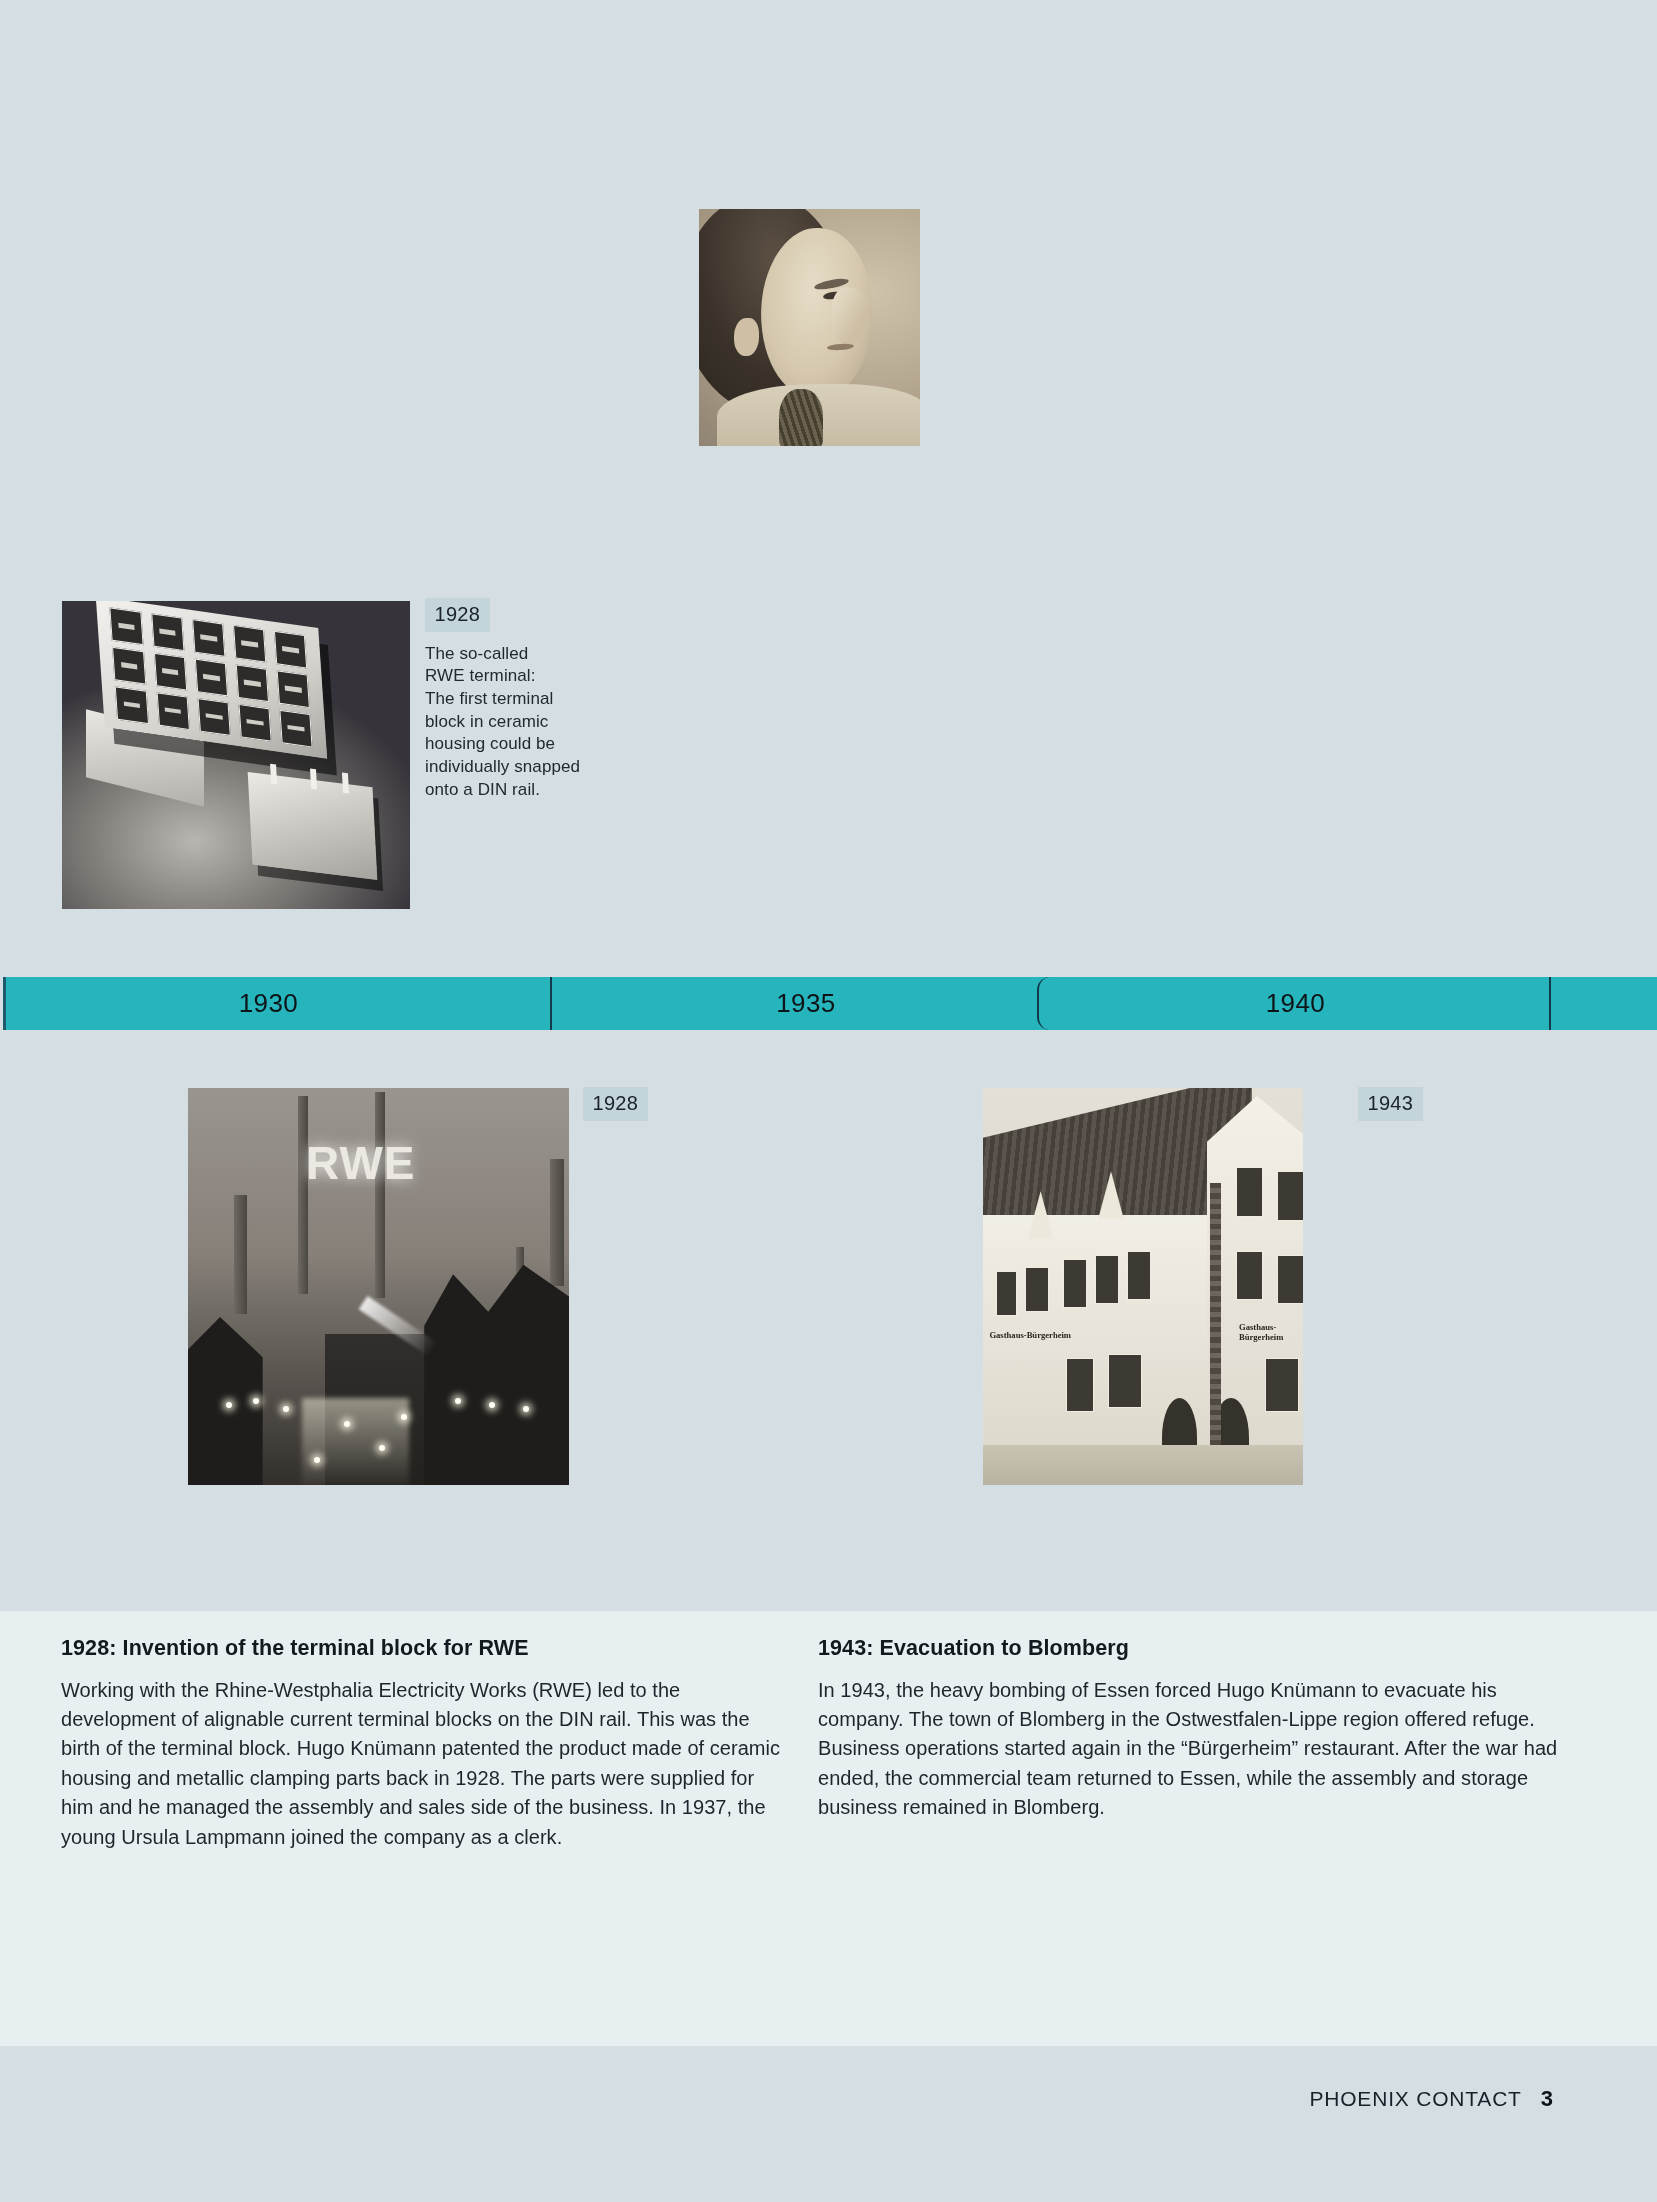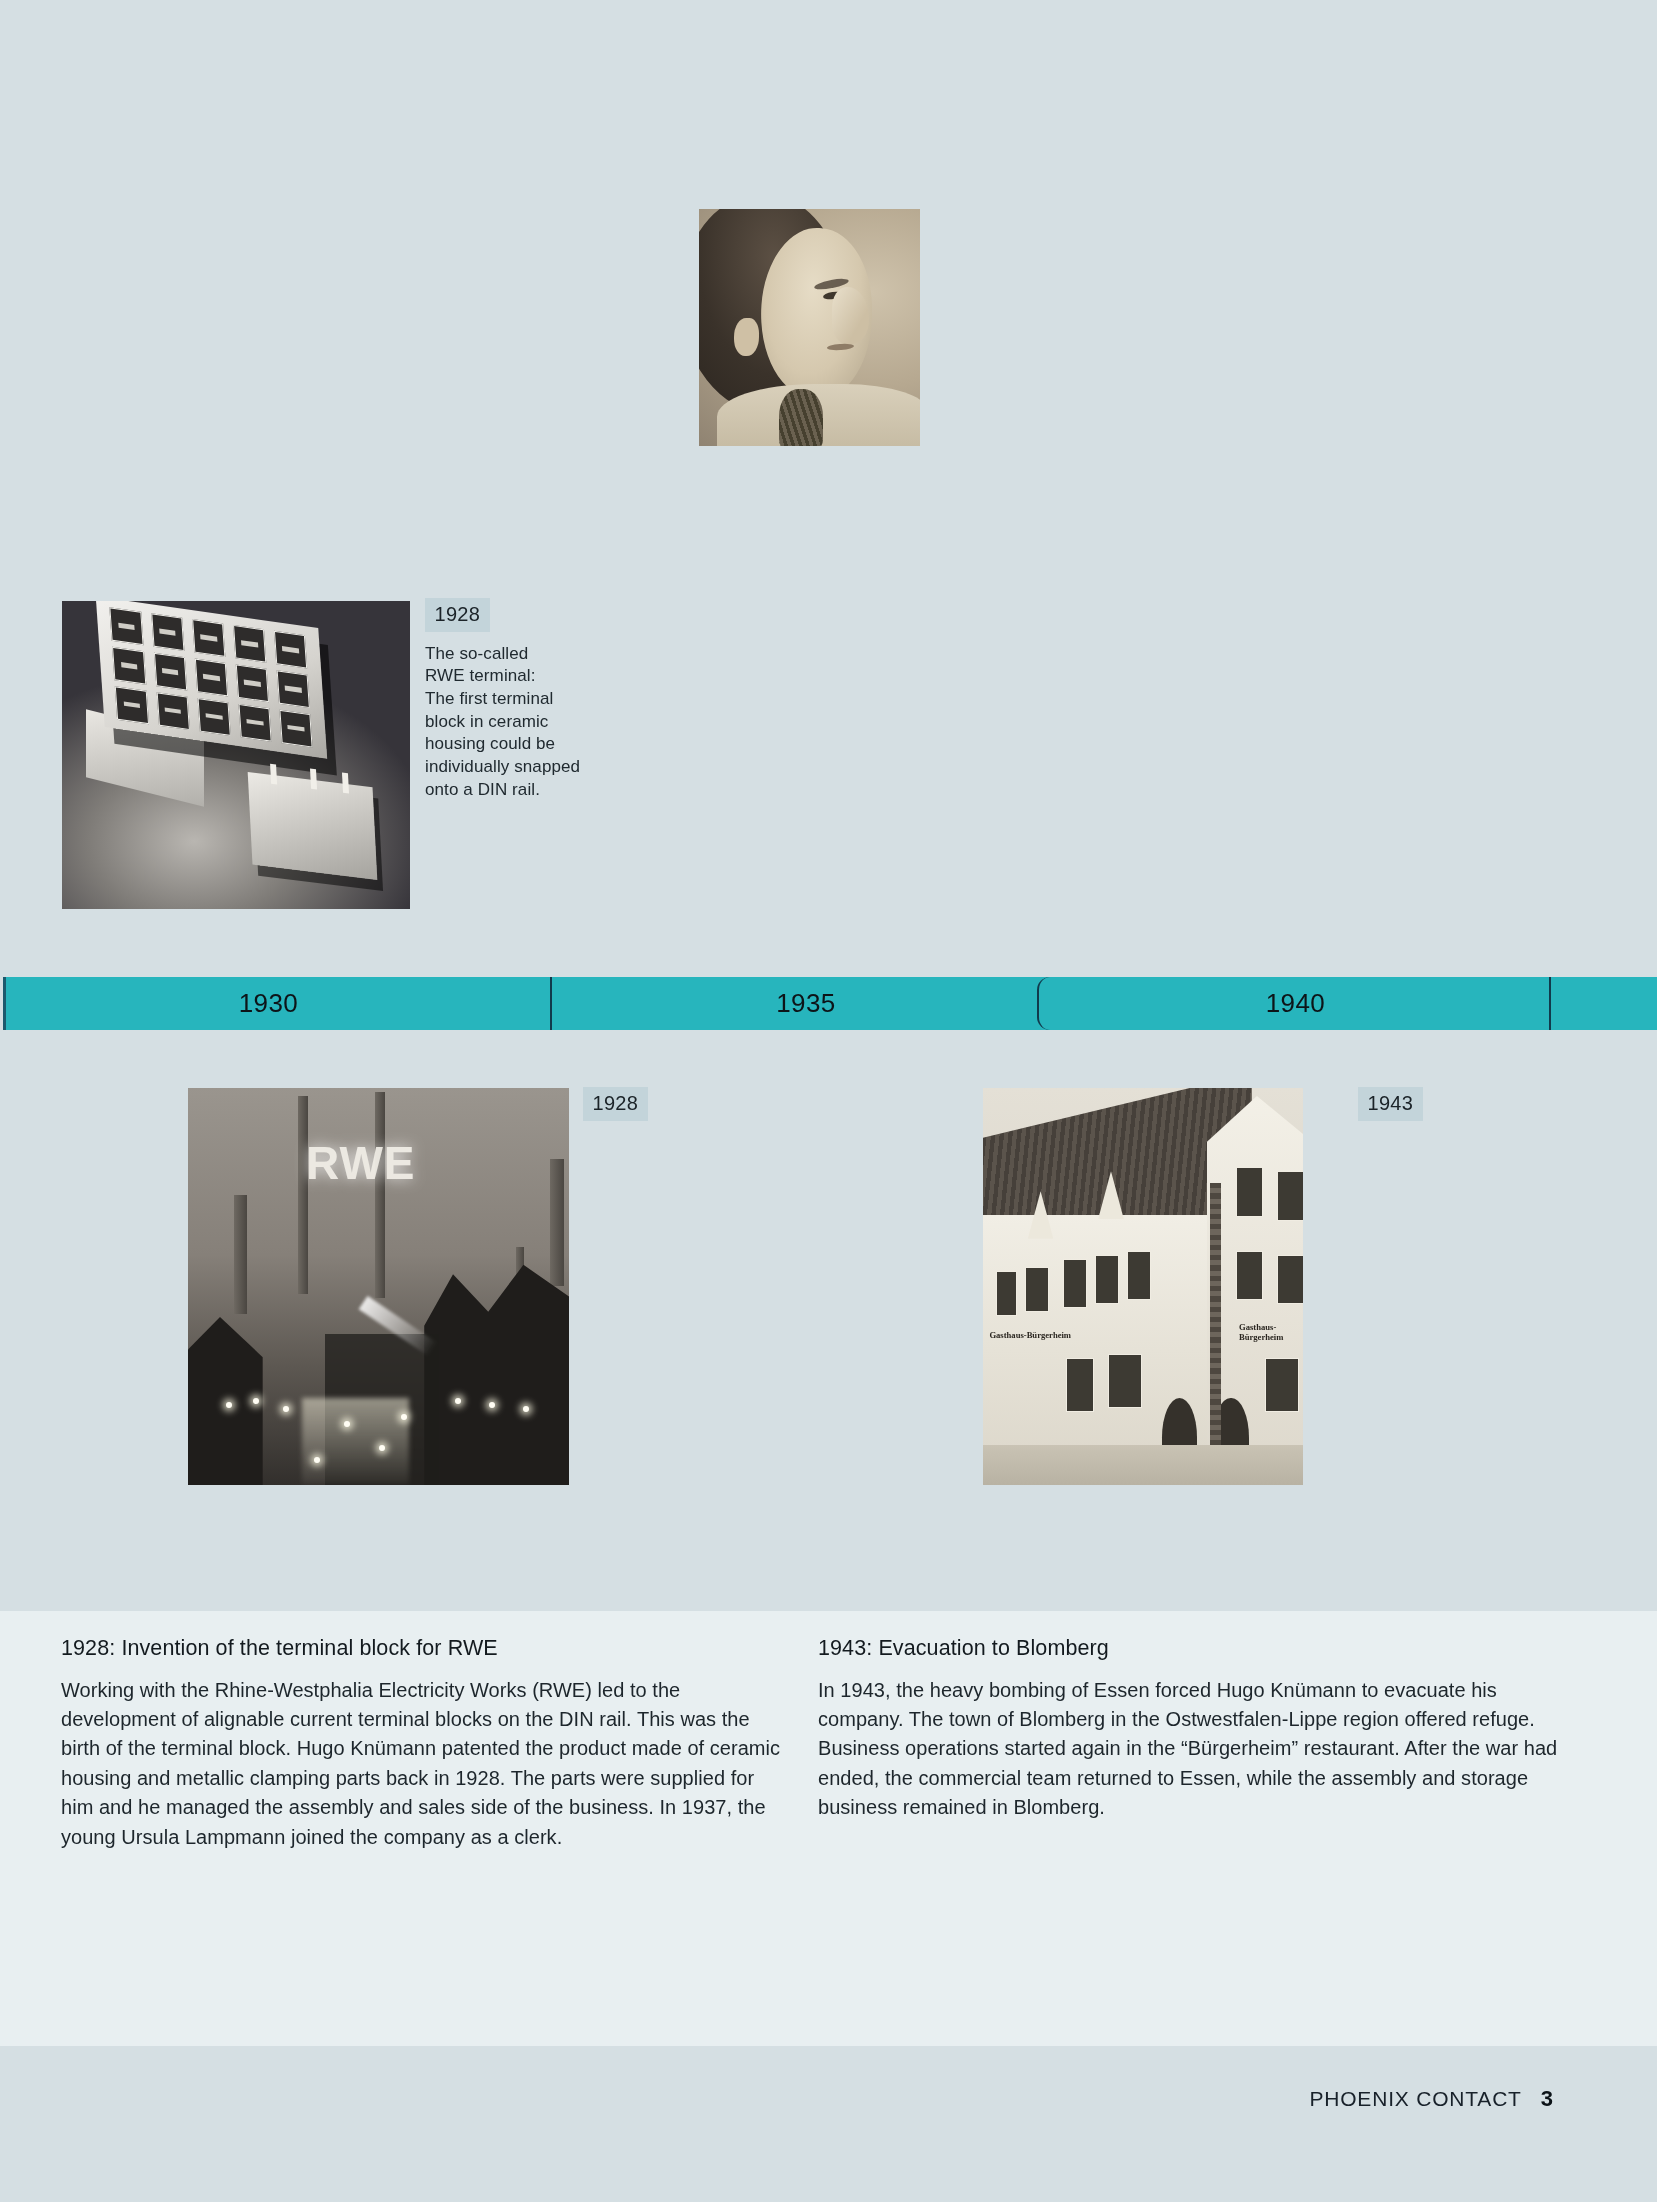--- a/index.html
+++ b/index.html
@@ -353,21 +353,21 @@
   }
 
   
   .article {
     position: absolute;
     top: 1636px;
   }
   .article-heading {
     color: #131a1f;
     font-size: 21.5px;
-    font-weight: normal;
+    font-weight: bold;
     letter-spacing: 0.1px;
     margin: 0 0 14.6px 0;
   }
   .article-body {
     color: #1d262c;
     font-size: 20px;
     line-height: 1.47;
     letter-spacing: 0.04px;
     margin: 0;
   }

